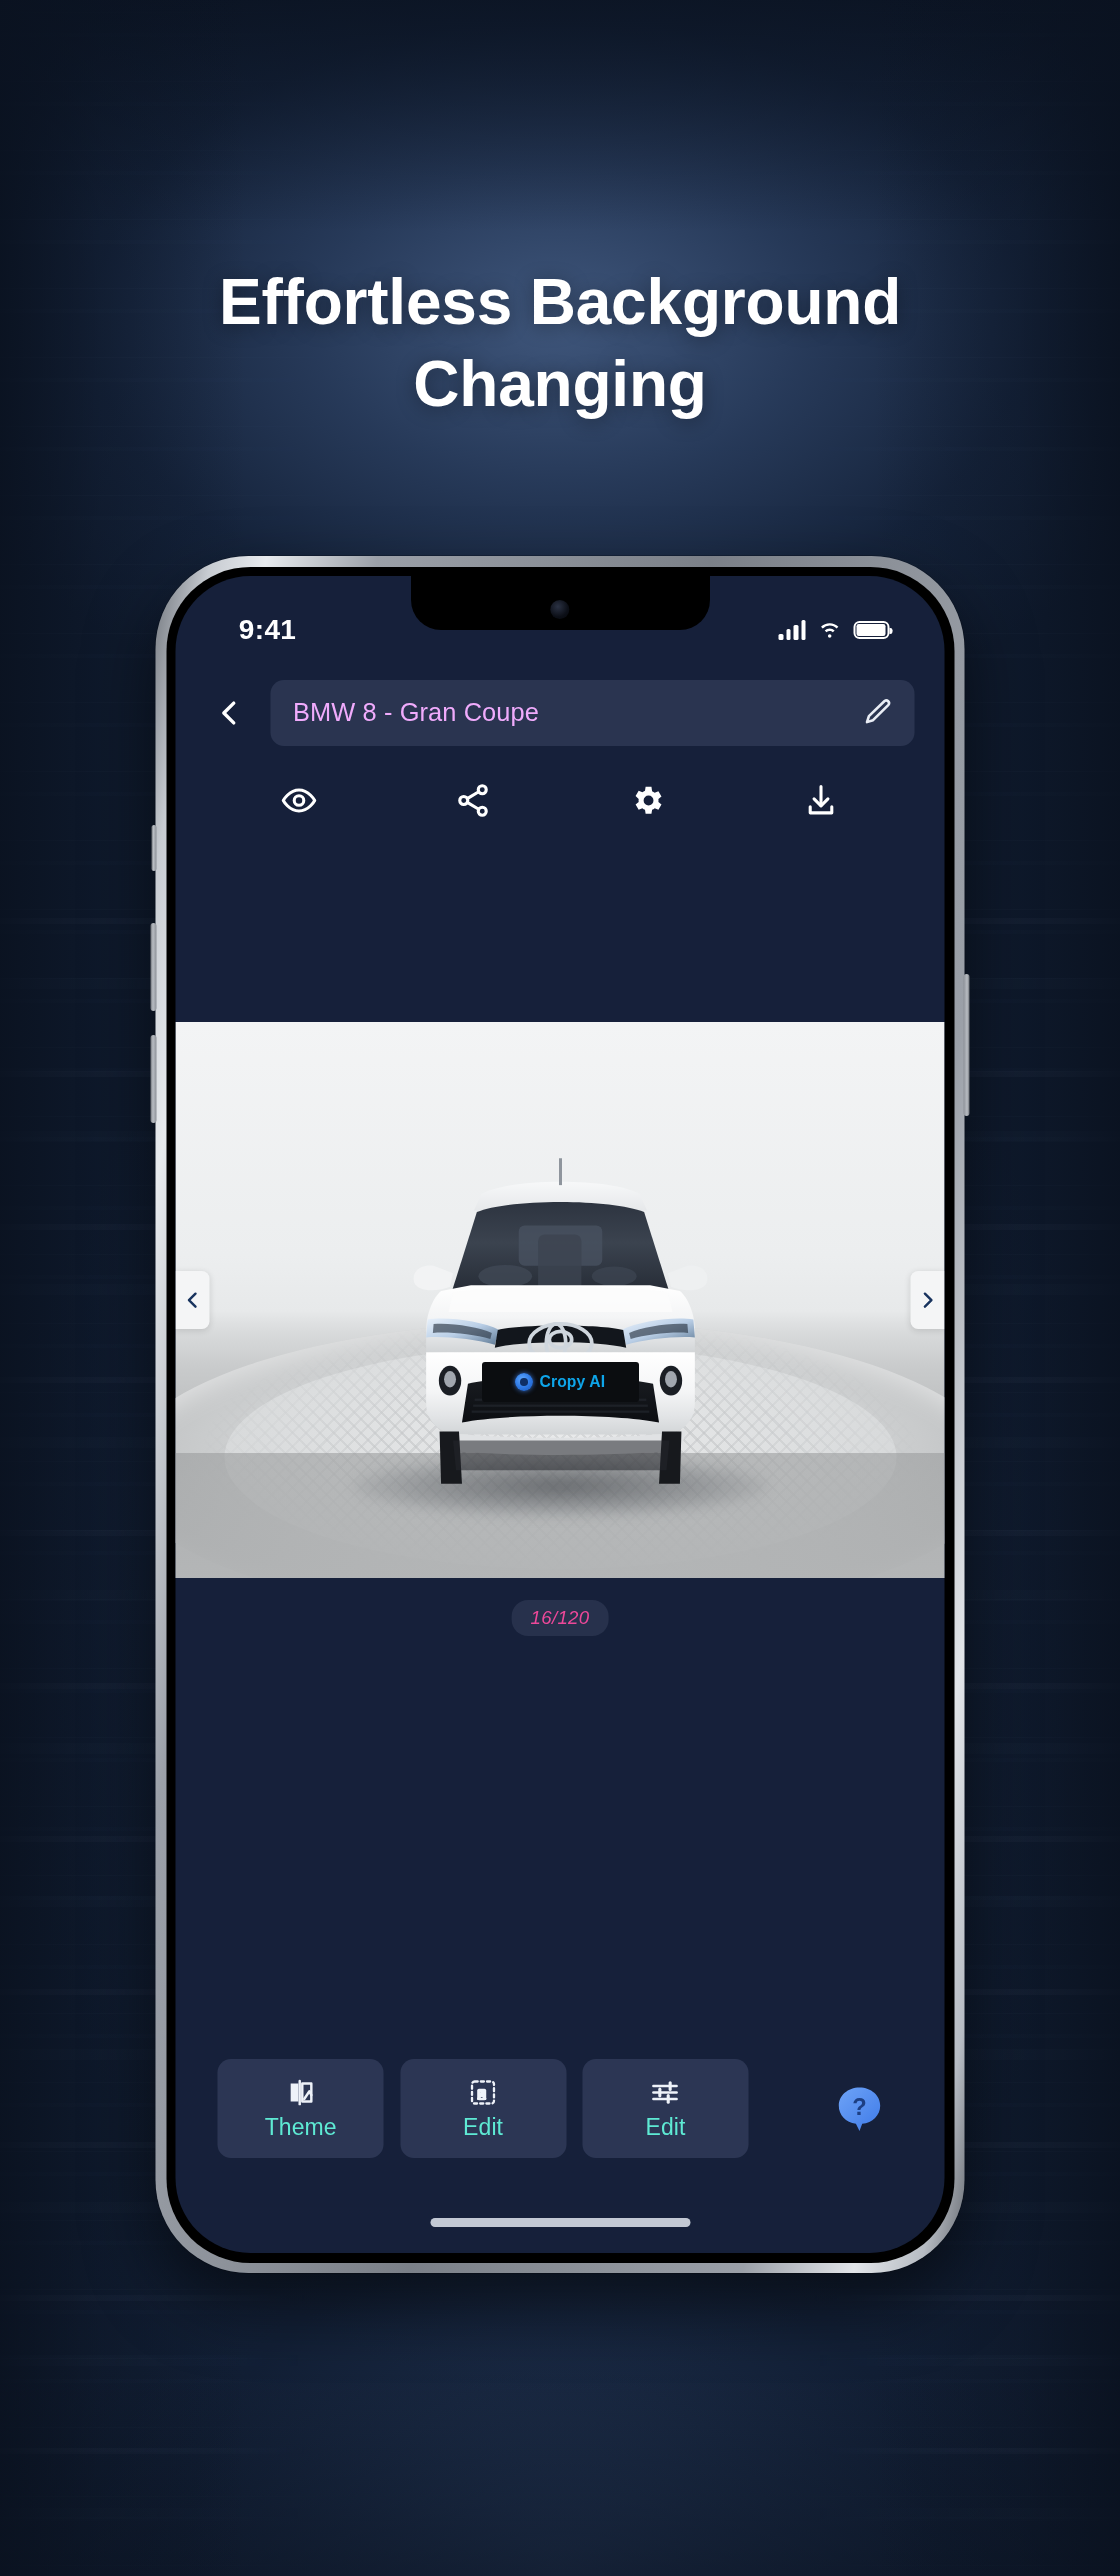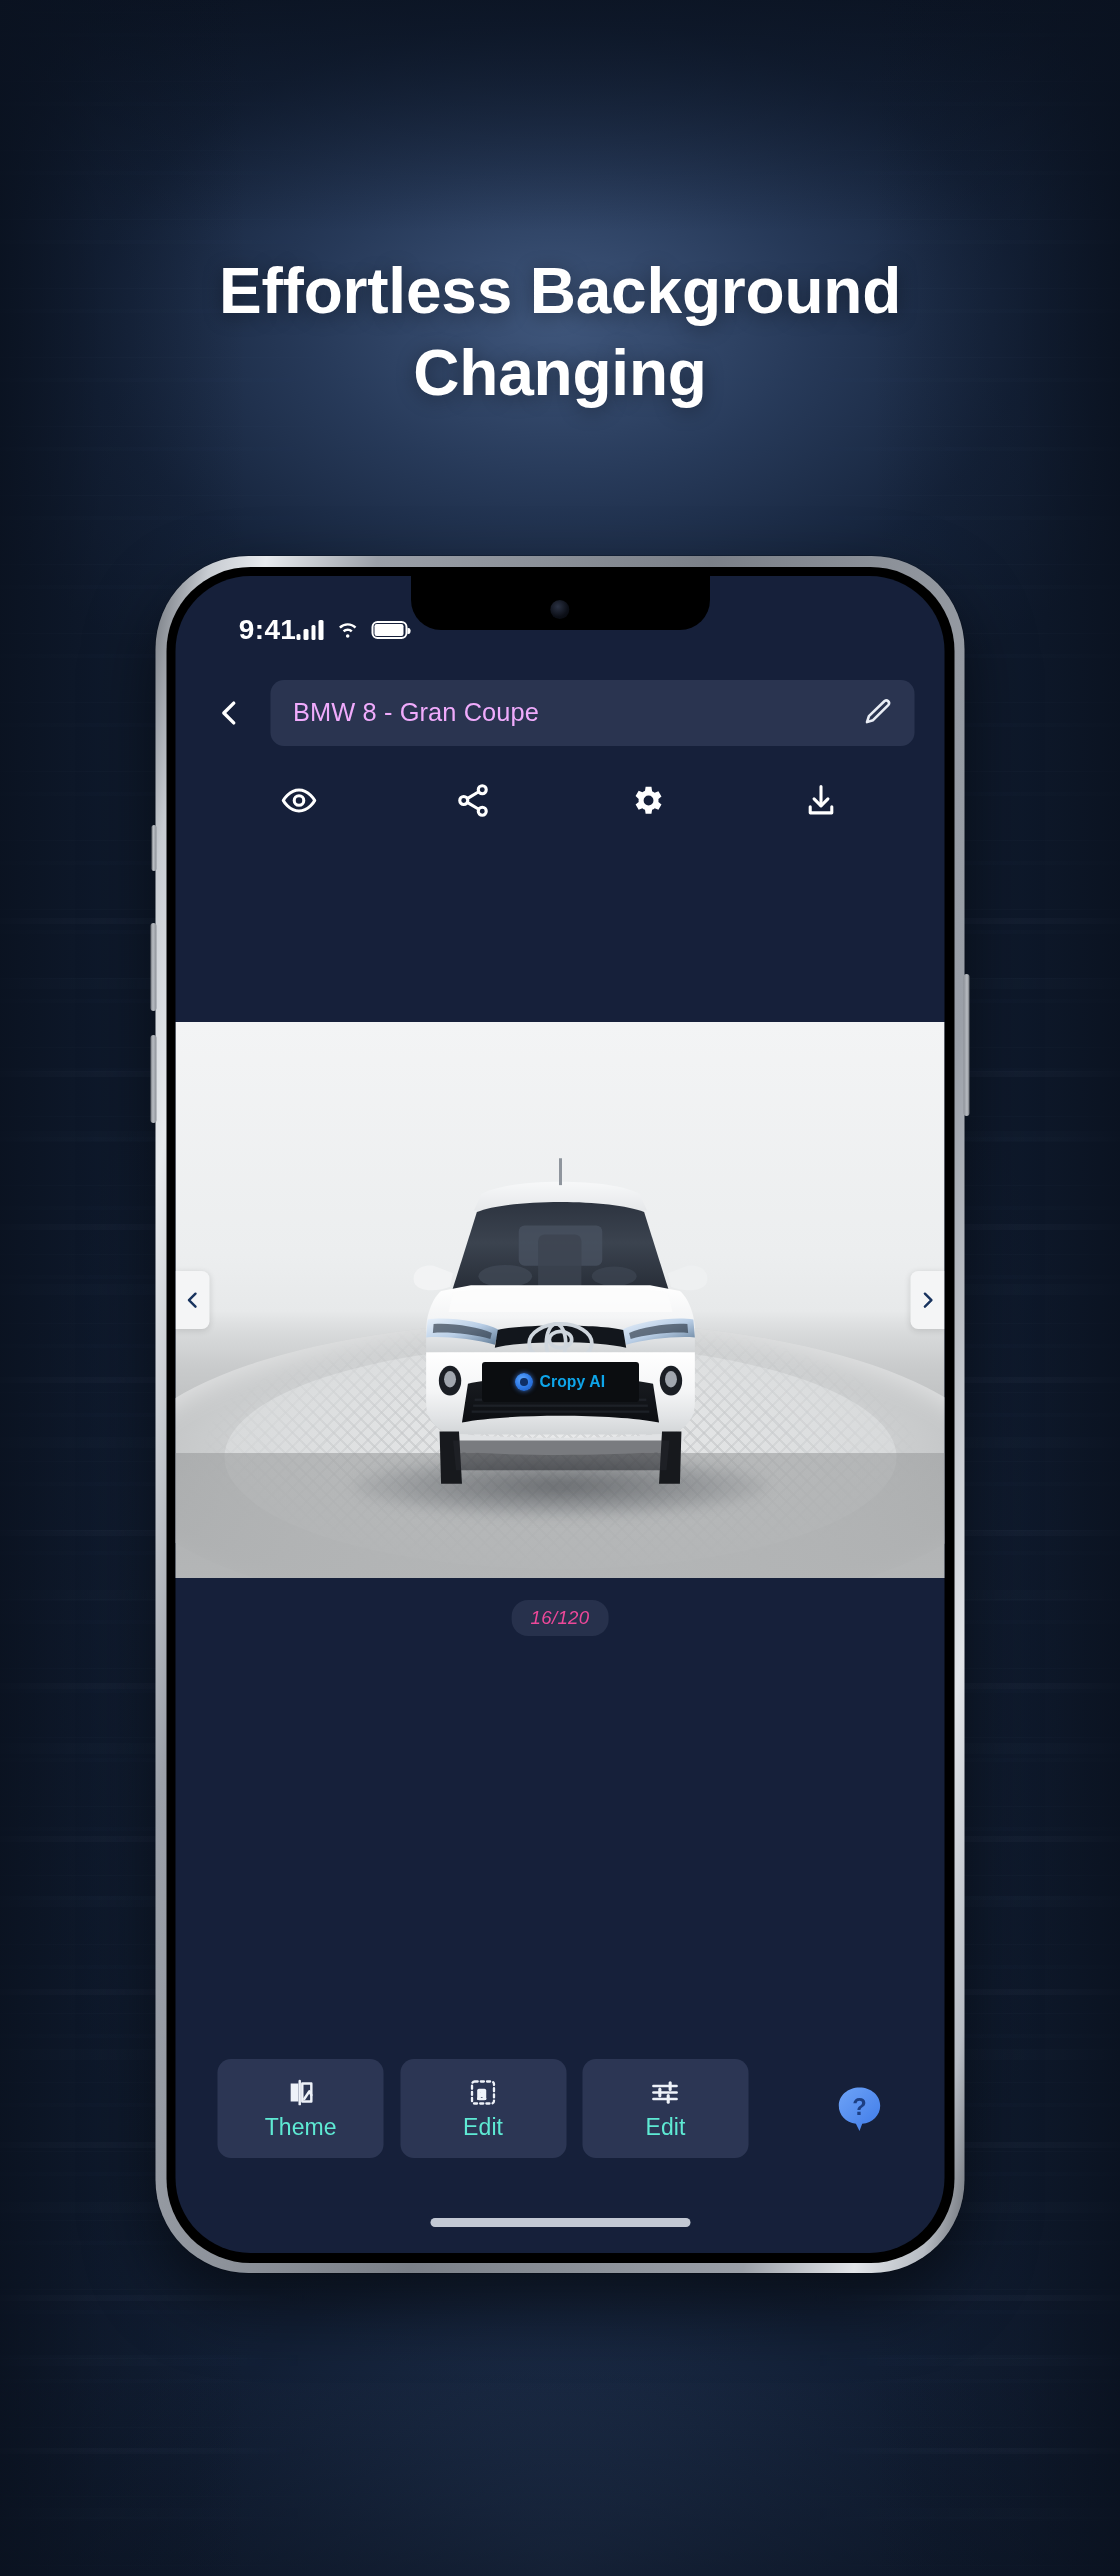--- a/index.html
+++ b/index.html
@@ -118,21 +118,21 @@
       linear-gradient(to right, rgba(10,18,32,0.92) 0%, rgba(10,18,32,0.35) 9%, rgba(10,18,32,0) 22%,
                       rgba(10,18,32,0) 78%, rgba(10,18,32,0.35) 91%, rgba(10,18,32,0.92) 100%),
       linear-gradient(to bottom, rgba(10,18,32,0.78) 0%, rgba(10,18,32,0) 9%,
                       rgba(10,18,32,0) 92%, rgba(10,18,32,0.55) 100%);
   }
 
   
   .headline {
     position: absolute;
     left: 50%;
-    top: 251px;
+    top: 262px;
     transform: translateX(-50%);
     width: 926px;
     text-align: center;
     color: #ffffff;
     font-size: 64px;
     line-height: 1.28;
     font-weight: 700;
     letter-spacing: -0.2px;
     text-shadow: 0 3px 19.4px rgba(0,0,0,0.38);
     white-space: pre-line;
@@ -205,21 +205,21 @@
     background: radial-gradient(circle at 40% 35%, #2b3244 0%, #0c0f17 60%, #05070c 100%);
   }
 
   
   .statusbar {
     position: absolute;
     top: 0; left: 0; right: 0;
     height: 88px;
     display: flex;
     align-items: center;
-    justify-content: flex-start;
+    justify-content: space-between;
     padding: 19.4px 55px 0 63px;
     color: #fff;
     z-index: 5;
   }
   .status-time { font-size: 28px; font-weight: 600; letter-spacing: 0.4px; }
   .status-icons { display: flex; align-items: center; gap: 12.7px; }
 
   .sig { display: flex; align-items: flex-end; gap: 3px; height: 21px; }
   .sig i { display: block; width: 4.5px; background: #fff; border-radius: 1.5px; }
   .sig i:nth-child(1) { height: 6.7px; }

